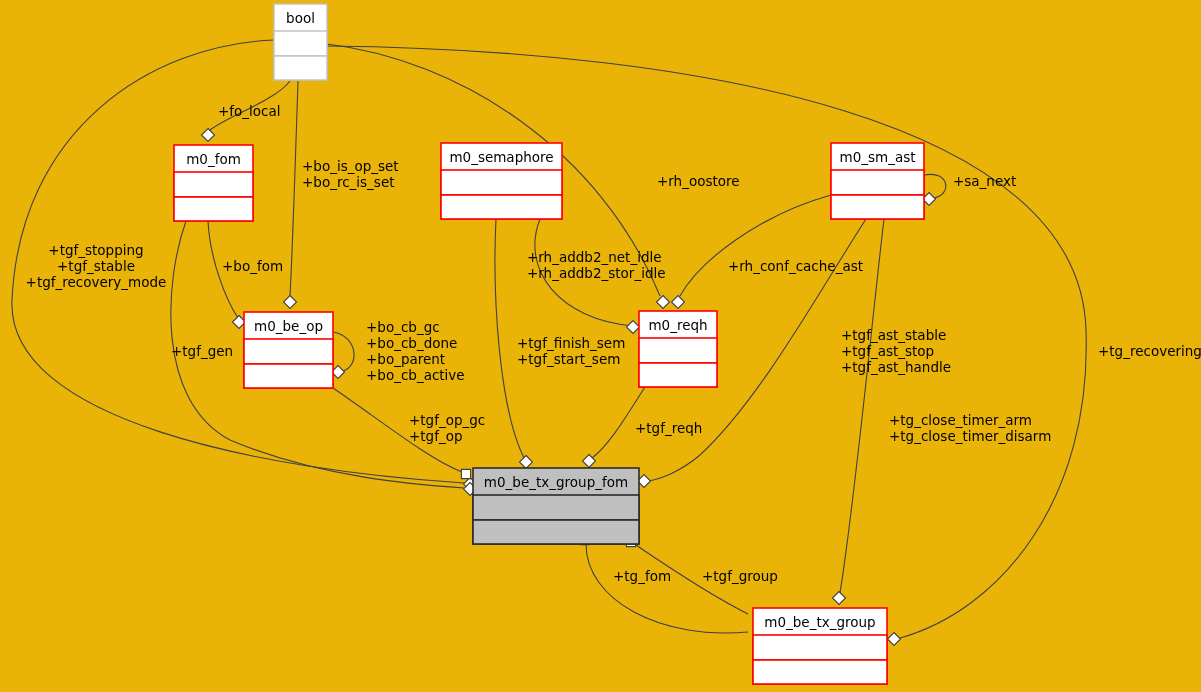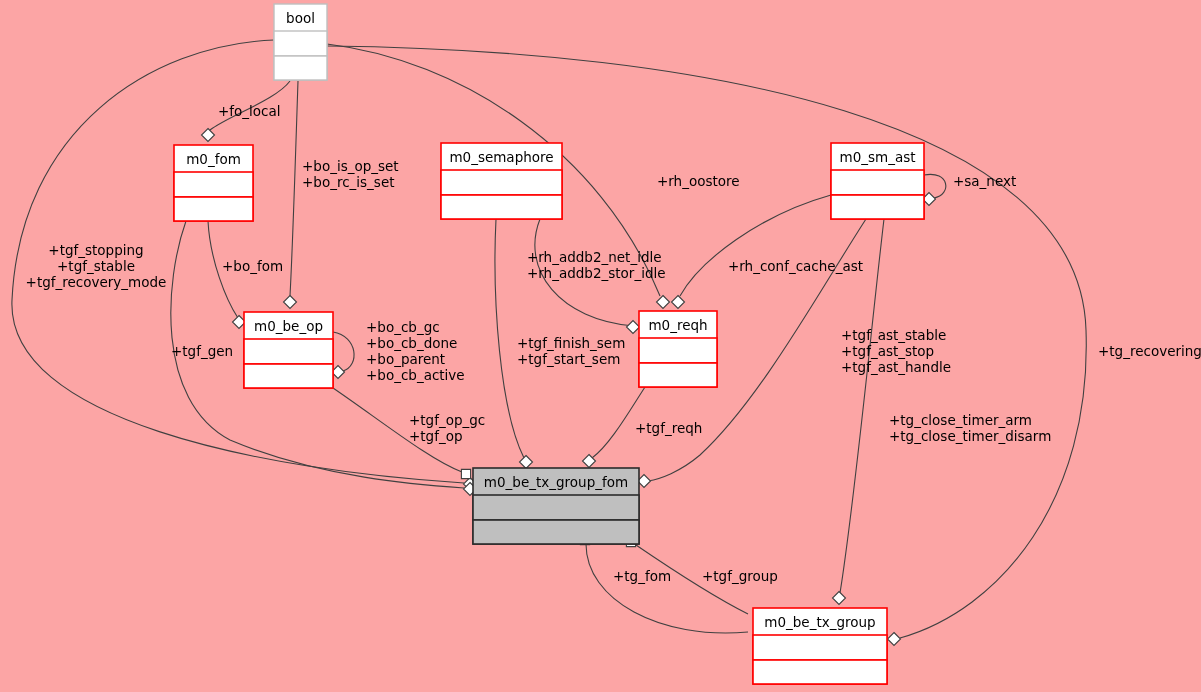--- a/index.html
+++ b/index.html
@@ -7,21 +7,21 @@
     padding: 0;
     background: #ffffff;
   }
   body {
     font-family: "DejaVu Sans", "Liberation Sans", sans-serif;
   }
   #diagram-root {
     position: relative;
     width: 1201px;
     height: 692px;
-    background: #fca5a5;
+    background: #eab308;
     overflow: hidden;
   }
   svg#uml-canvas {
     position: absolute;
     top: 0;
     left: 0;
     width: 1201px;
     height: 692px;
   }
   .edge-line {

